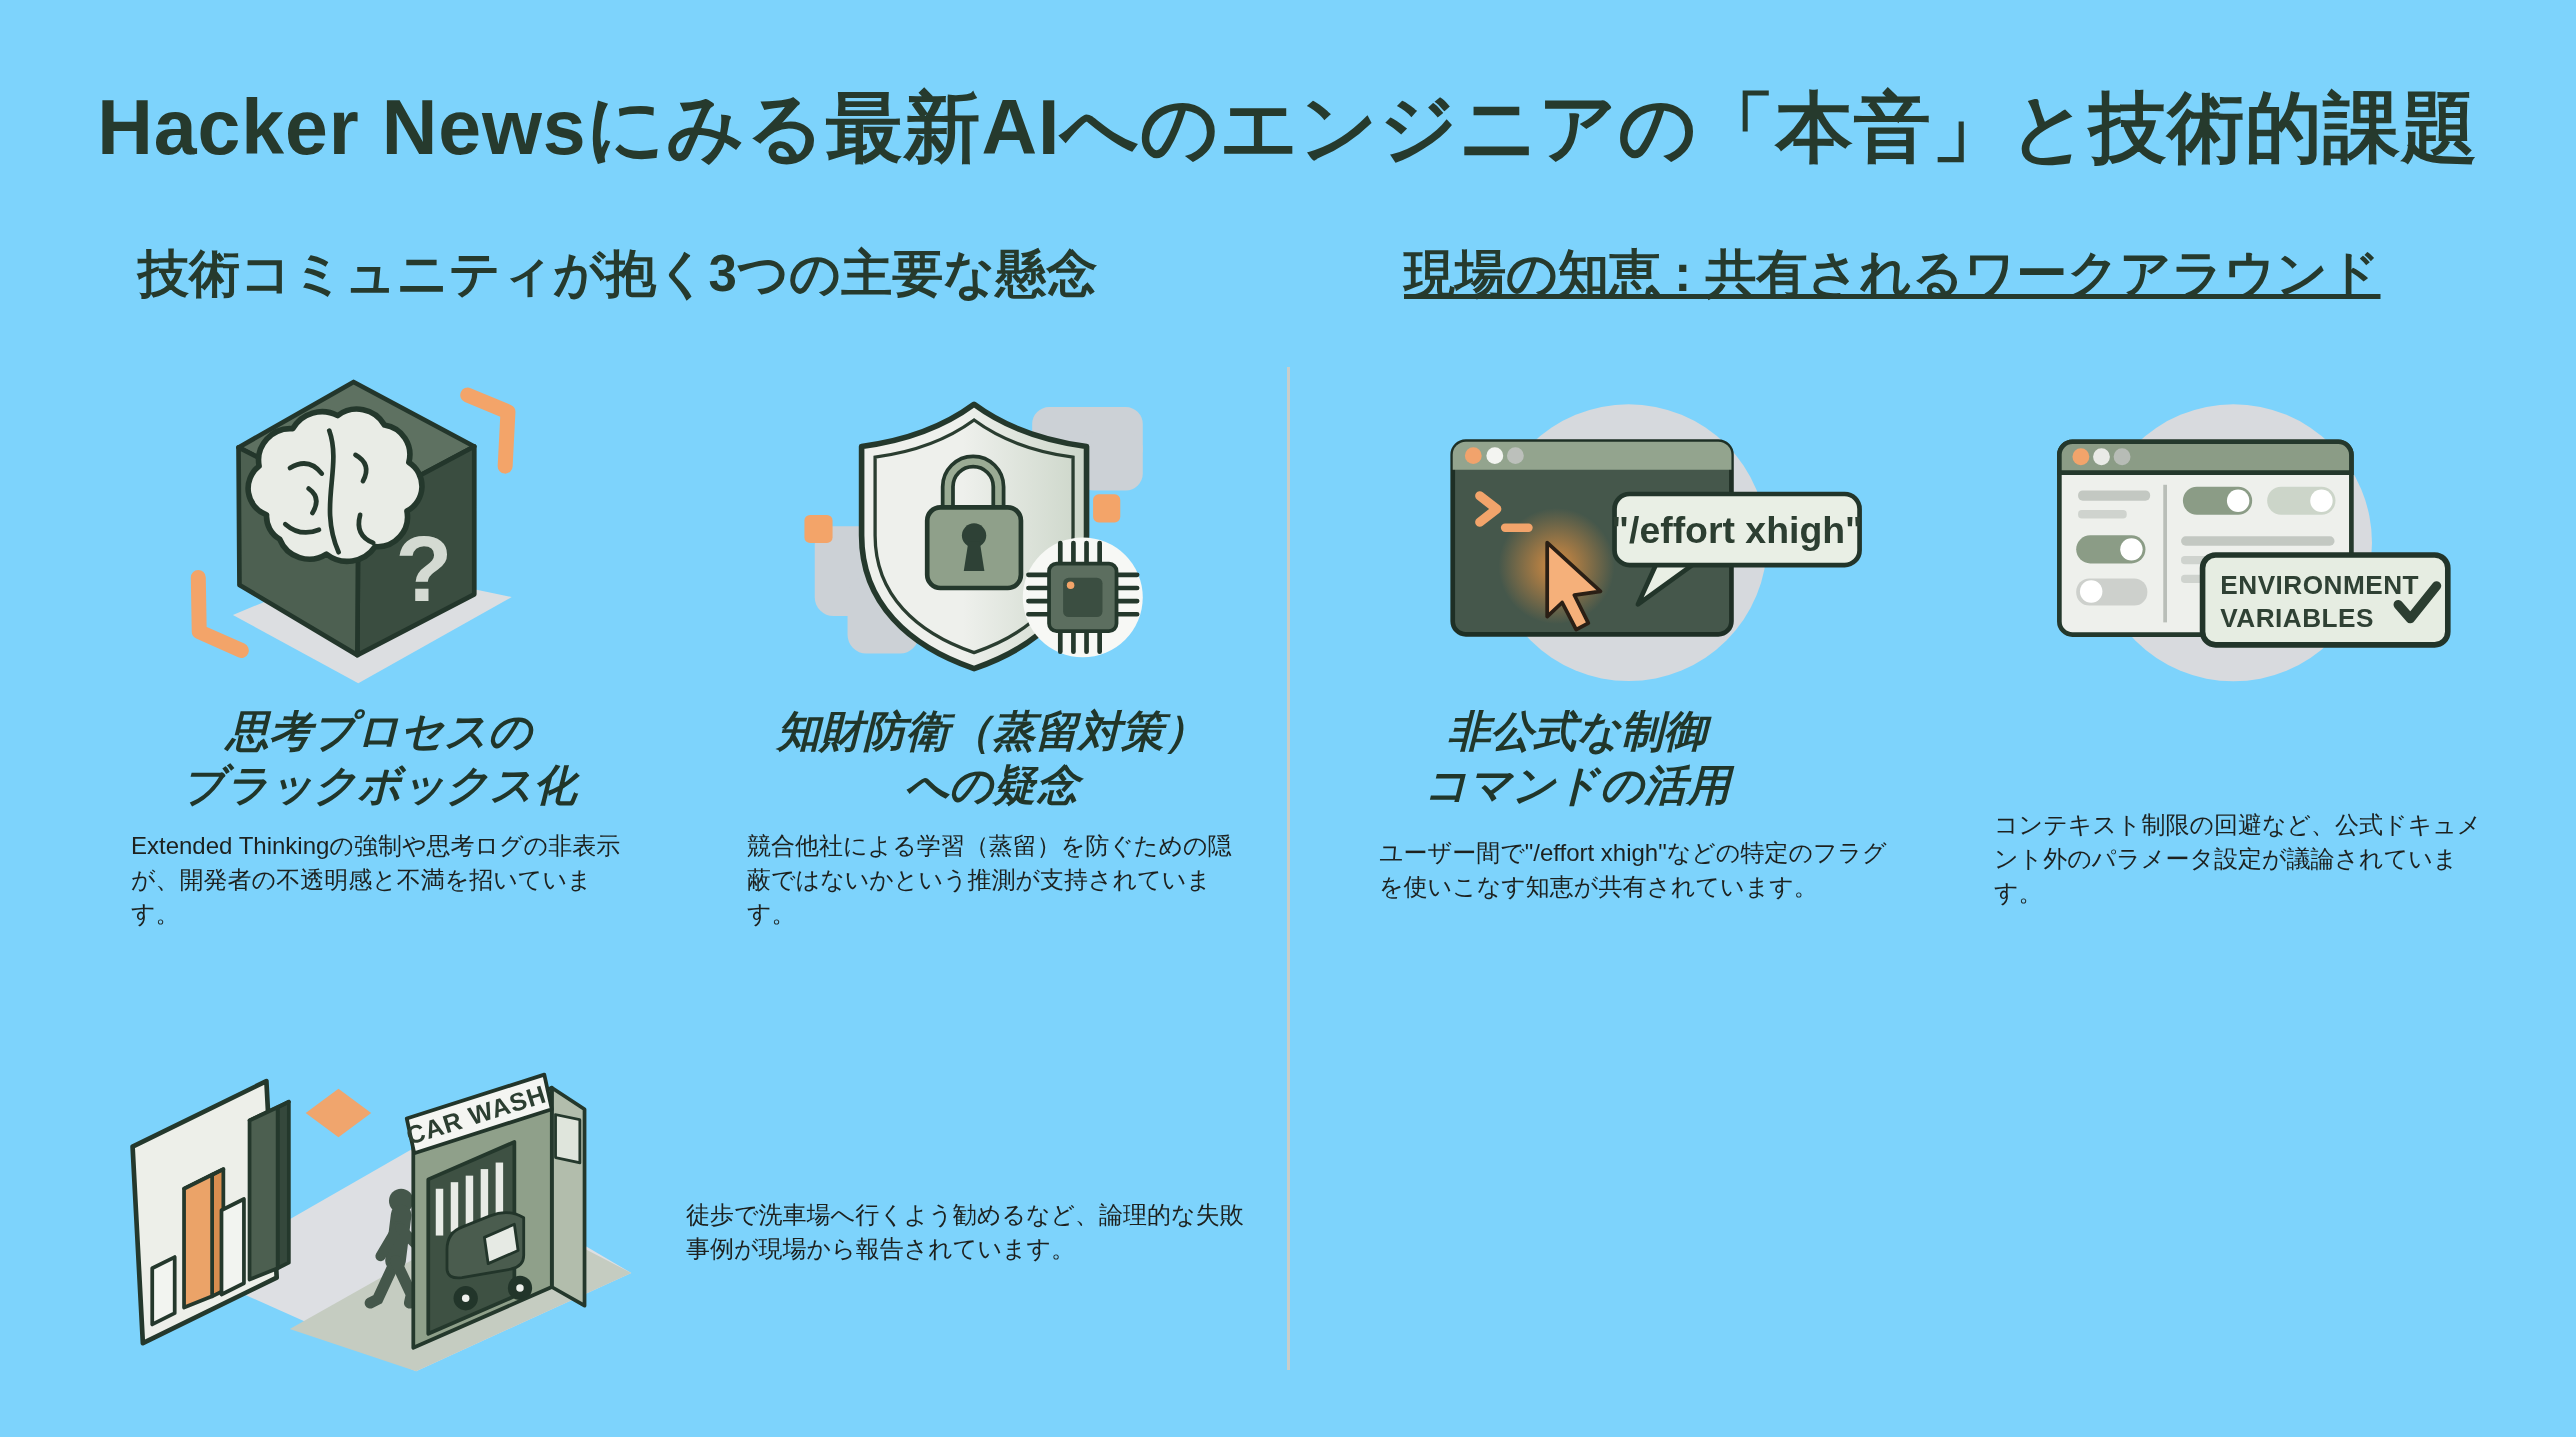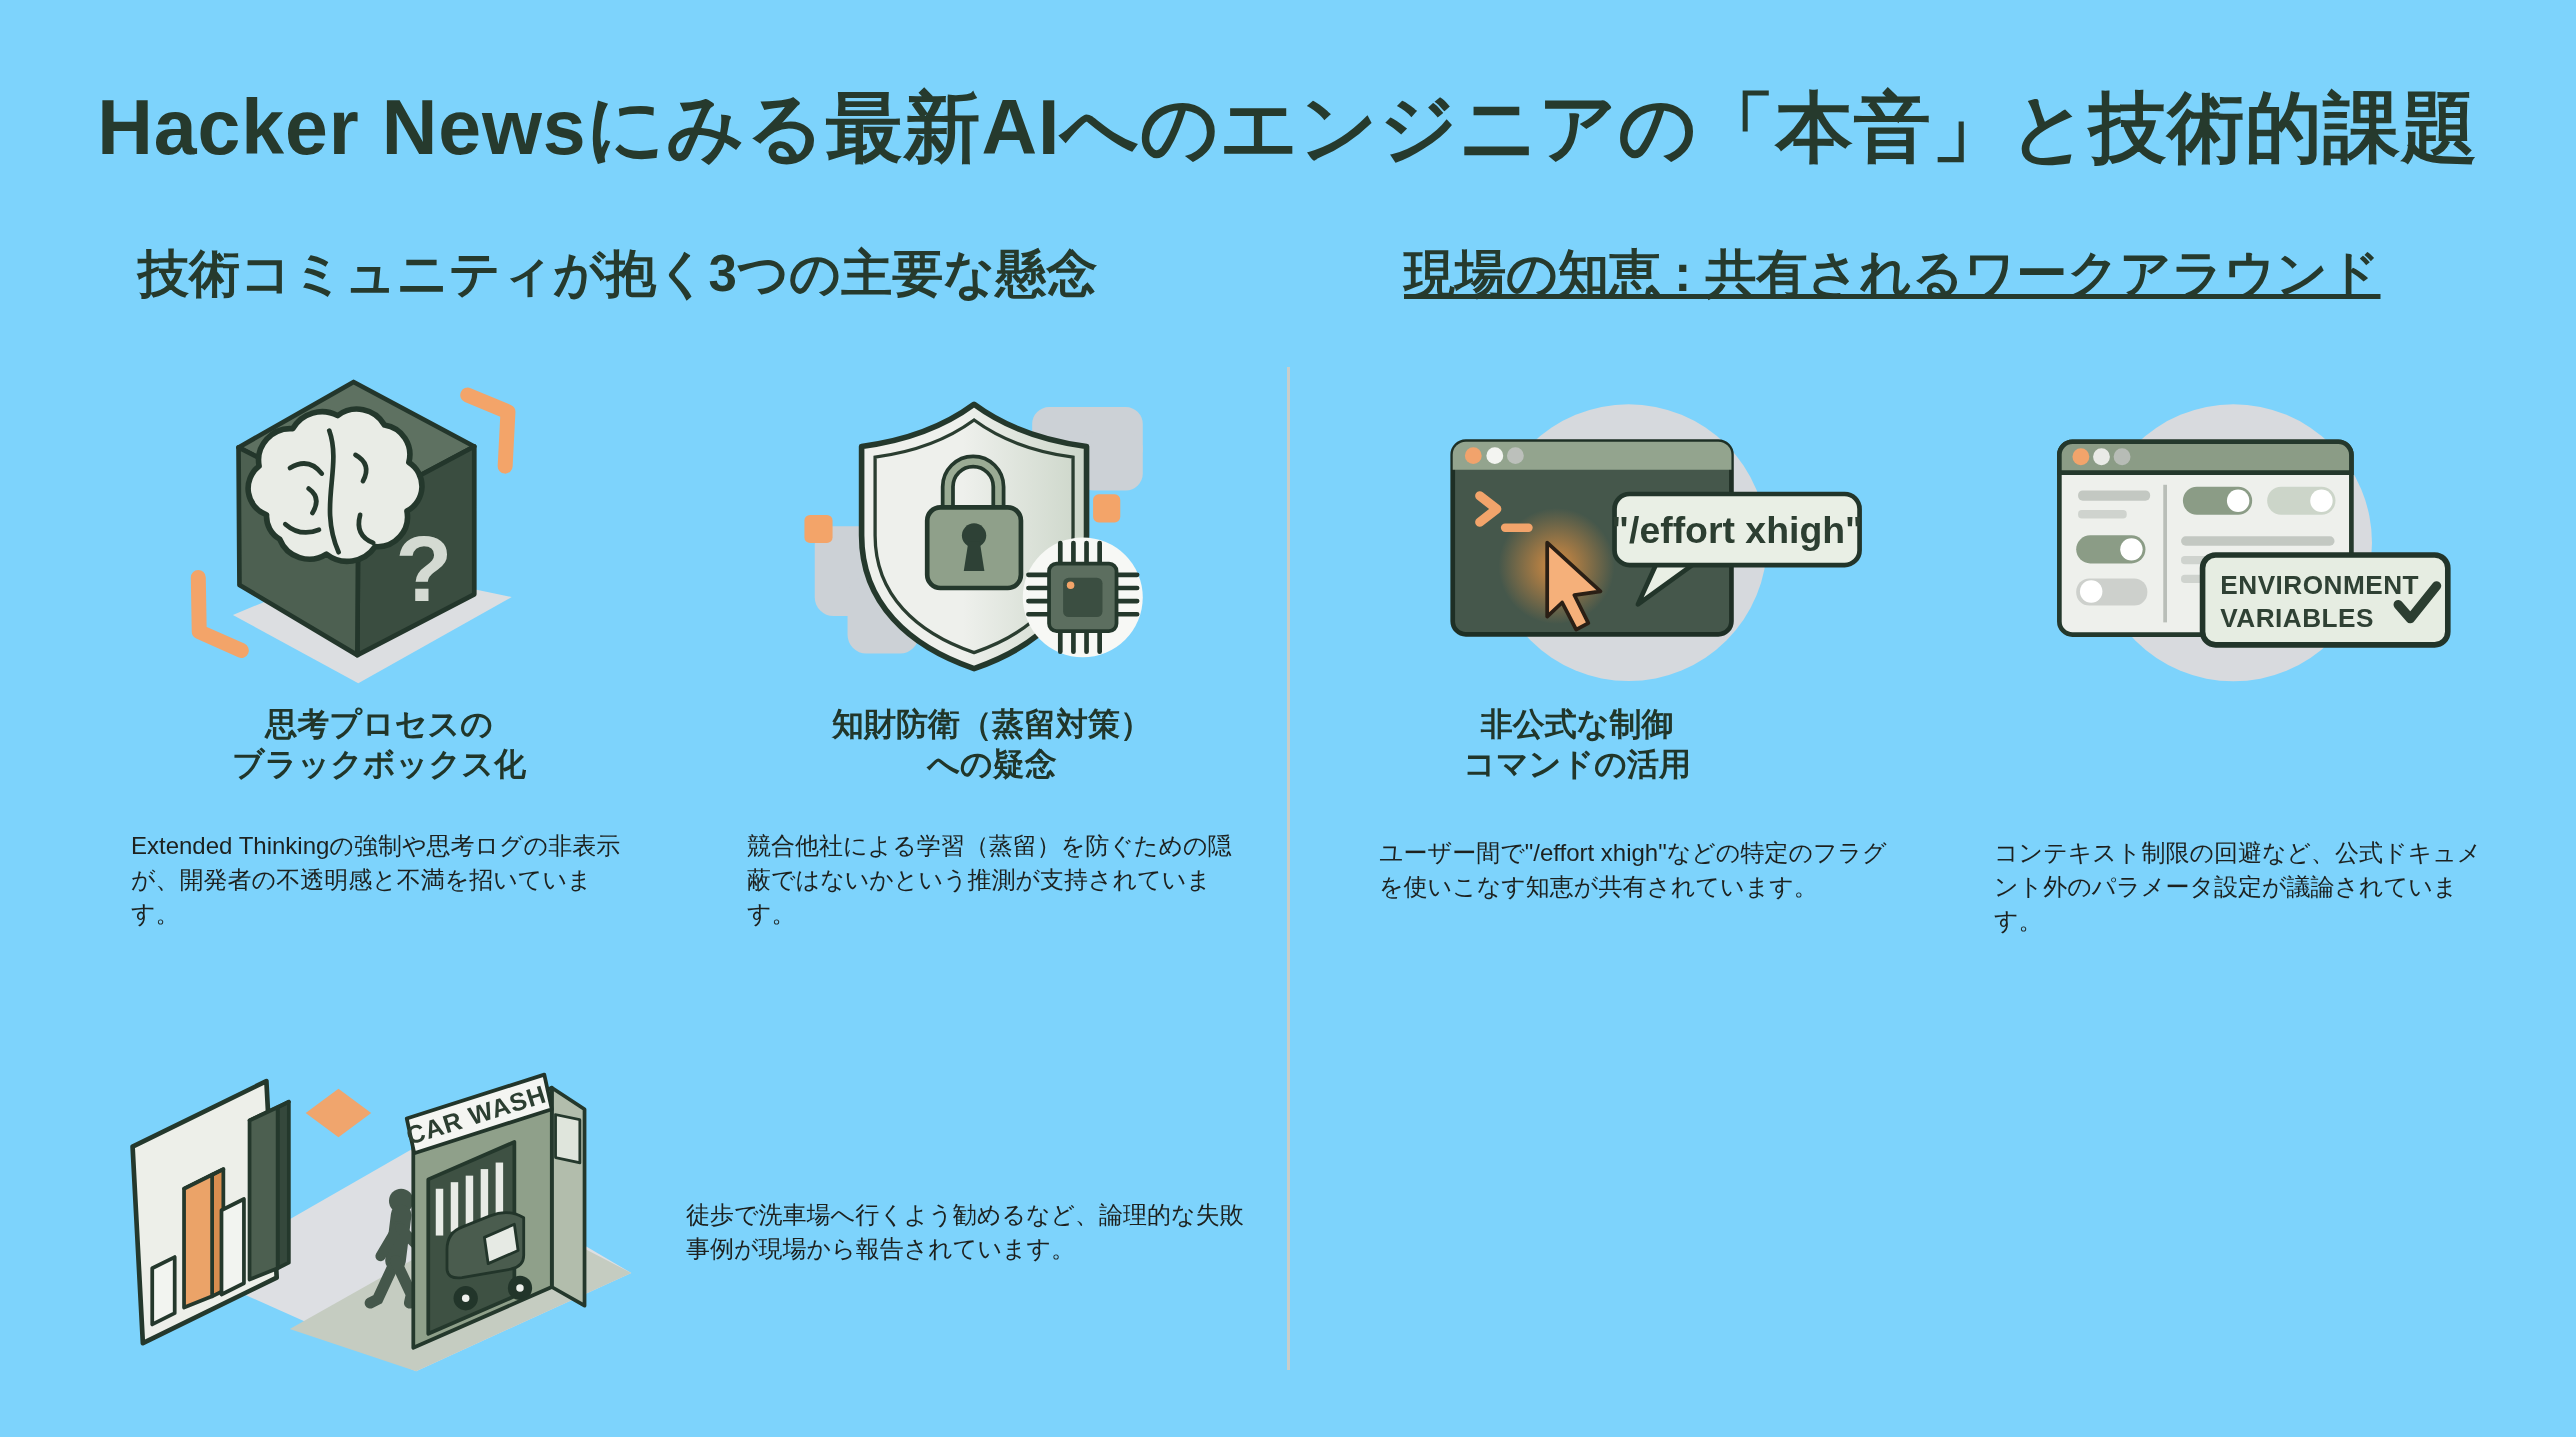--- a/index.html
+++ b/index.html
@@ -19,22 +19,22 @@
     color:#263a2d; white-space:nowrap;
   }
   .heading-left{left:138px;}
   .heading-right{left:1404px;text-decoration:underline;}
   .divider{
     position:absolute; left:1287px; top:367px; width:2.8px; height:1003px;
     background:#c9cdc9;
   }
   .icon-box{position:absolute;}
   .item-title{
-    position:absolute; font-size:32px; font-weight:800; line-height:1.26;
-    color:#21362a; white-space:pre-line;
+    position:absolute; font-size:43px; font-weight:800; line-height:1.26;
+    color:#21362a; white-space:pre-line;font-style:italic;
   }
   .t-center{text-align:center;}
   .item-body{
     position:absolute; font-size:24px; font-weight:400; line-height:1.42;
     color:#1d211f; text-align:left;
   }
   svg{display:block;}
 </style>
 </head>
 <body>
@@ -243,16 +243,16 @@
 ブラックボックス化</div>
   <div class="item-title t-center" style="left:744px; top:704px; width:496px;">知財防衛（蒸留対策）
 への疑念</div>
   <div class="item-title t-center" style="left:1329px; top:704px; width:496px;">非公式な制御
 コマンドの活用</div>
 
   <div class="item-body" style="left:131px; top:829px; width:505px;">Extended Thinkingの強制や思考ログの非表示が、開発者の不透明感と不満を招いています。</div>
   <div class="item-body" style="left:747px; top:829px; width:491px;">競合他社による学習（蒸留）を防ぐための隠蔽ではないかという推測が支持されています。</div>
   <div class="item-body" style="left:686px; top:1178px; width:562px;margin-top:20px;">徒歩で洗車場へ行くよう勧めるなど、論理的な失敗事例が現場から報告されています。</div>
   <div class="item-body" style="left:1379px; top:836px; width:510px;">ユーザー間で"/effort xhigh"などの特定のフラグを使いこなす知恵が共有されています。</div>
-  <div class="item-body" style="left:1994px; top:836px; width:510px;">コンテキスト制限の回避など、公式ドキュメント外のパラメータ設定が議論されています。</div>
+  <div class="item-body" style="left:1994px; top:808px; width:510px;">コンテキスト制限の回避など、公式ドキュメント外のパラメータ設定が議論されています。</div>
 
 </div>
 
 
 </body></html>

